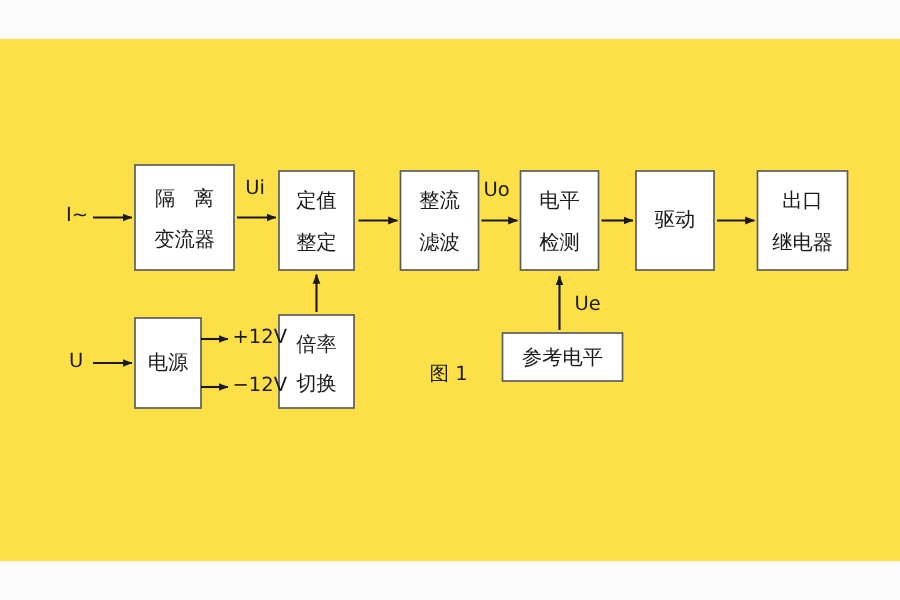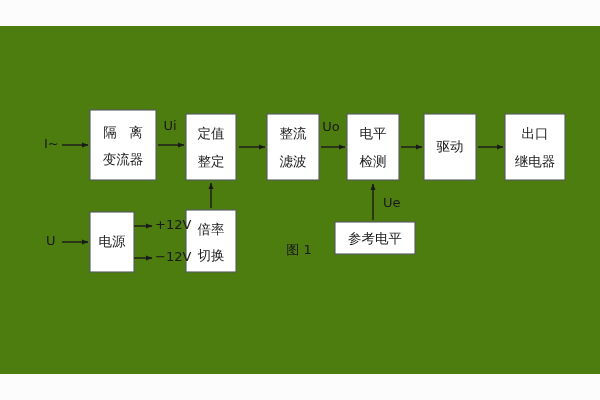--- a/index.html
+++ b/index.html
@@ -10,21 +10,21 @@
   body {
     width: 600px;
     height: 400px;
     overflow: hidden;
     font-family: "DejaVu Sans", "Liberation Sans", sans-serif;
   }
   #canvas {
     position: relative;
     width: 600px;
     height: 400px;
-    background: #4d7c0f;
+    background: #fde047;
   }
   .edge-band {
     position: absolute;
     left: 0;
     width: 600px;
     height: 26px;
     background: #fcfcfd;
   }
   .edge-band.top { top: 0; }
   .edge-band.bottom { bottom: 0; }

